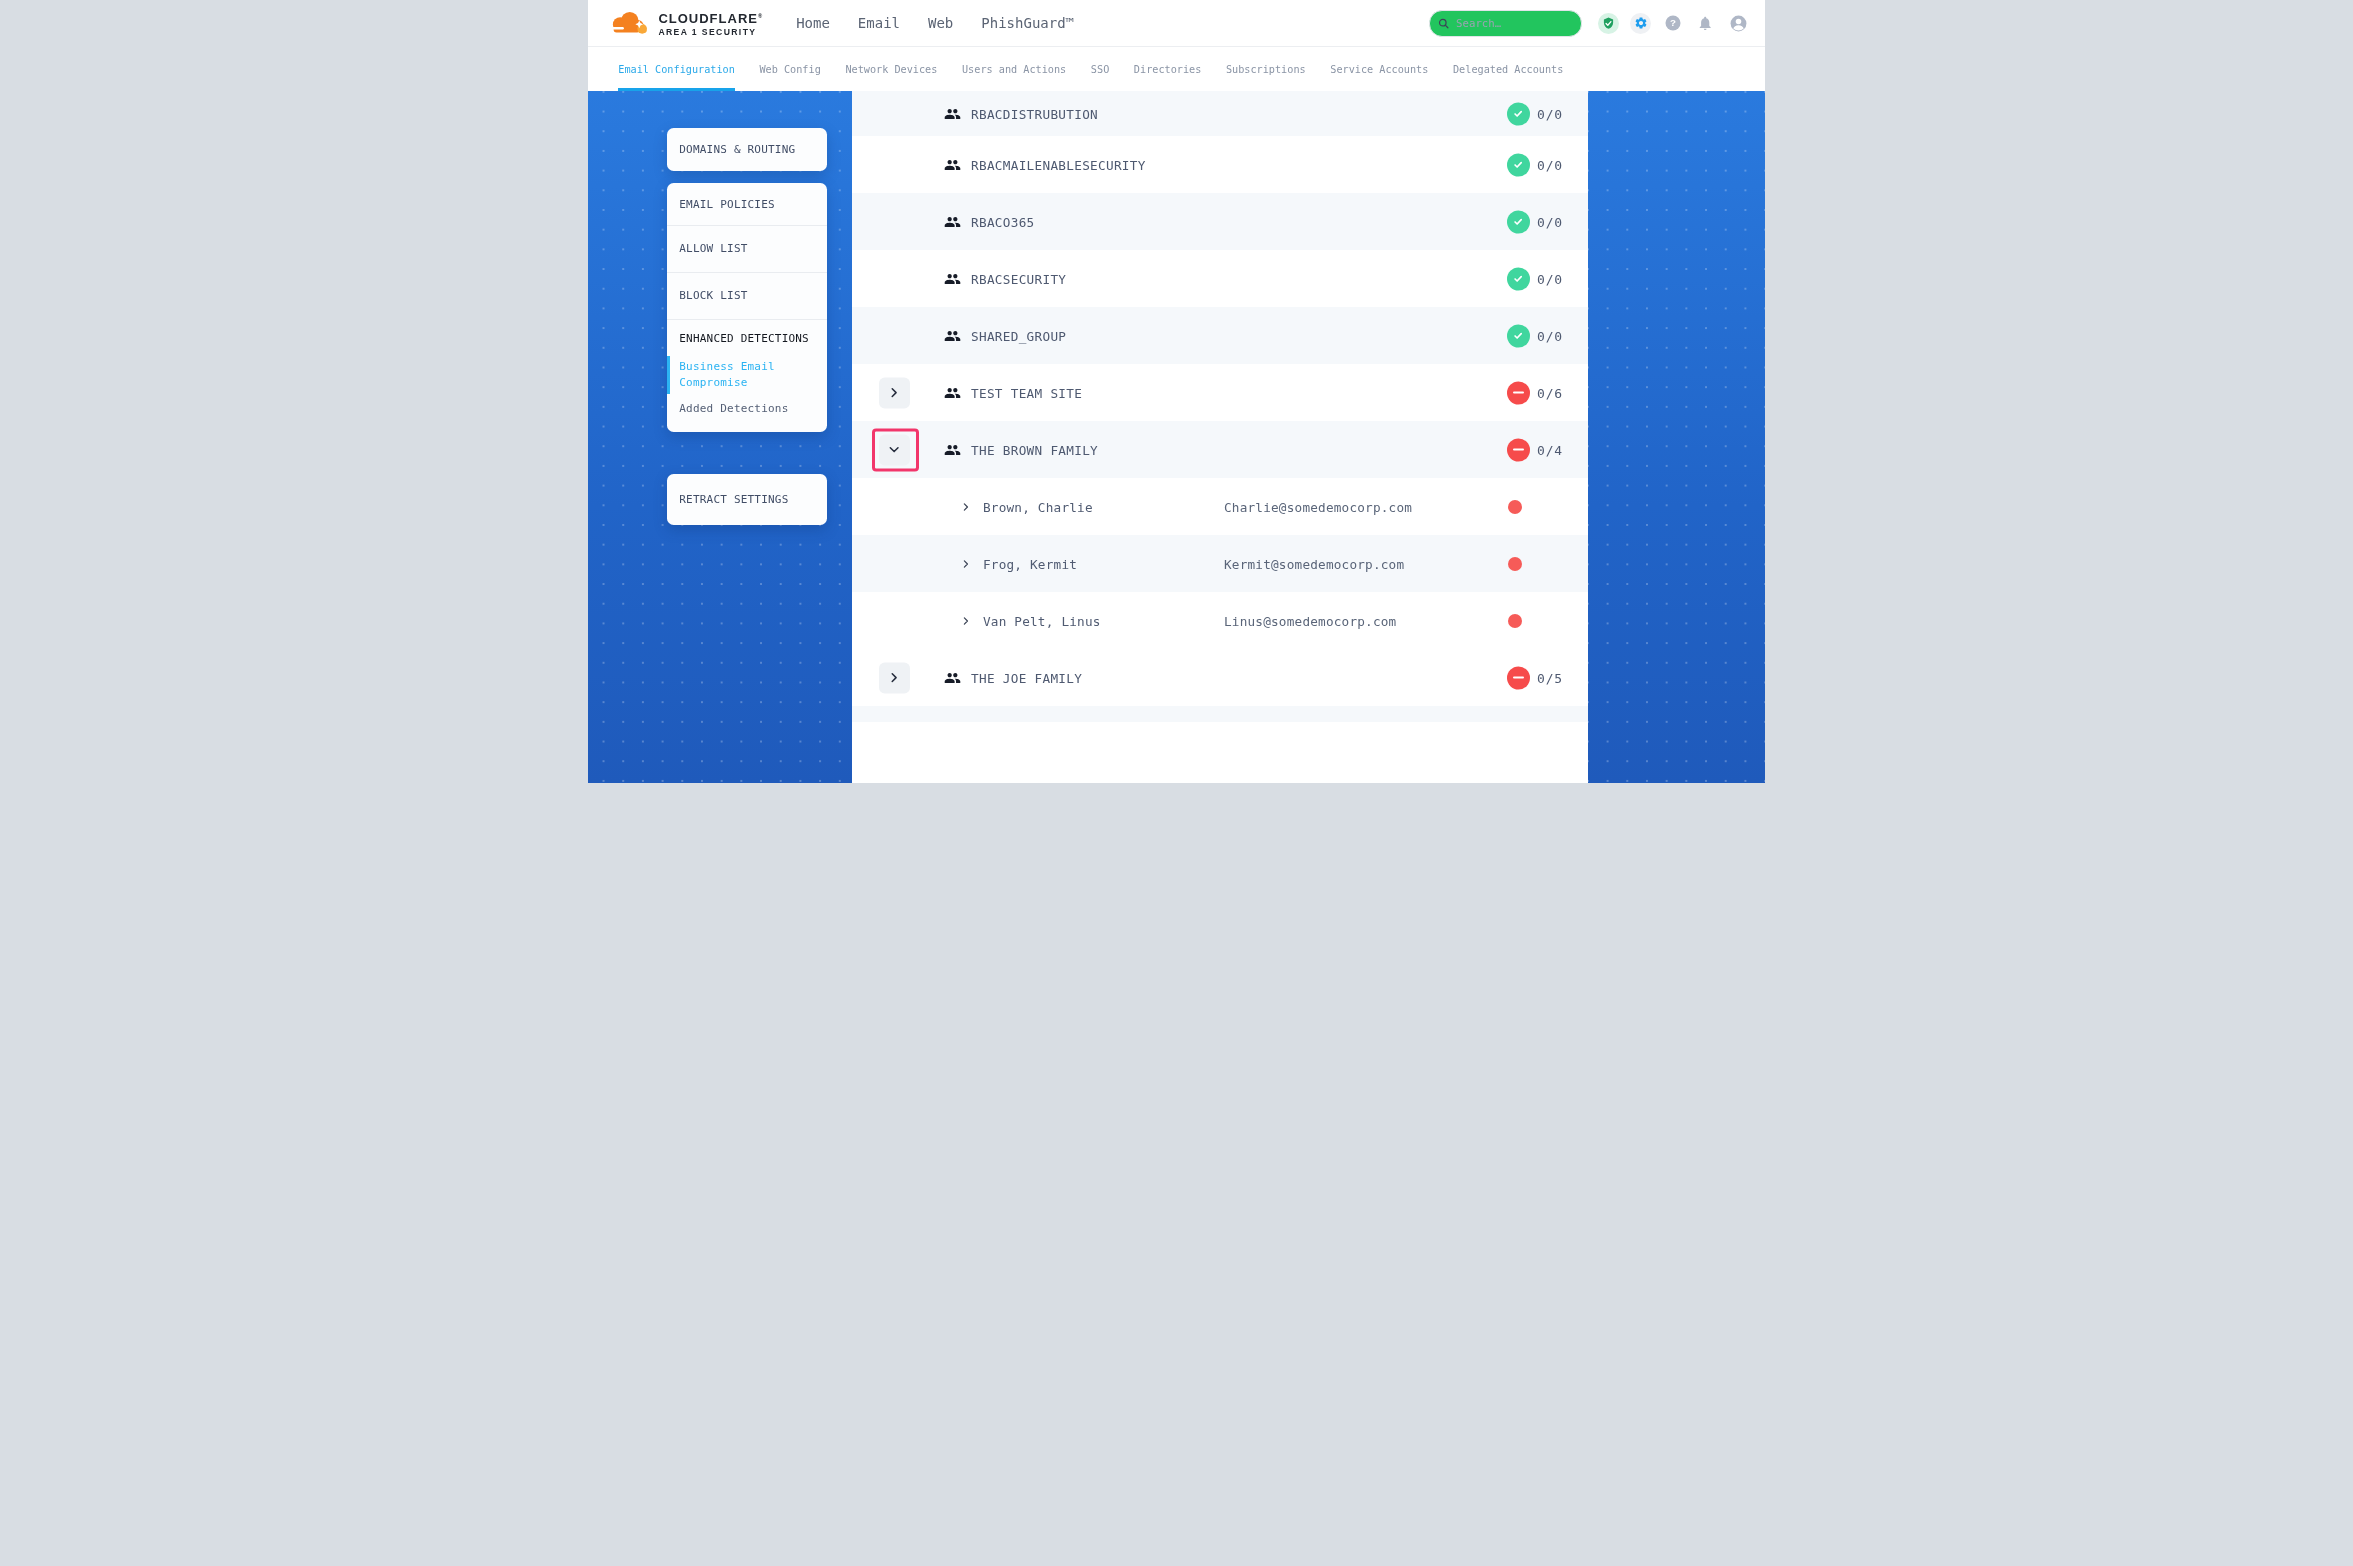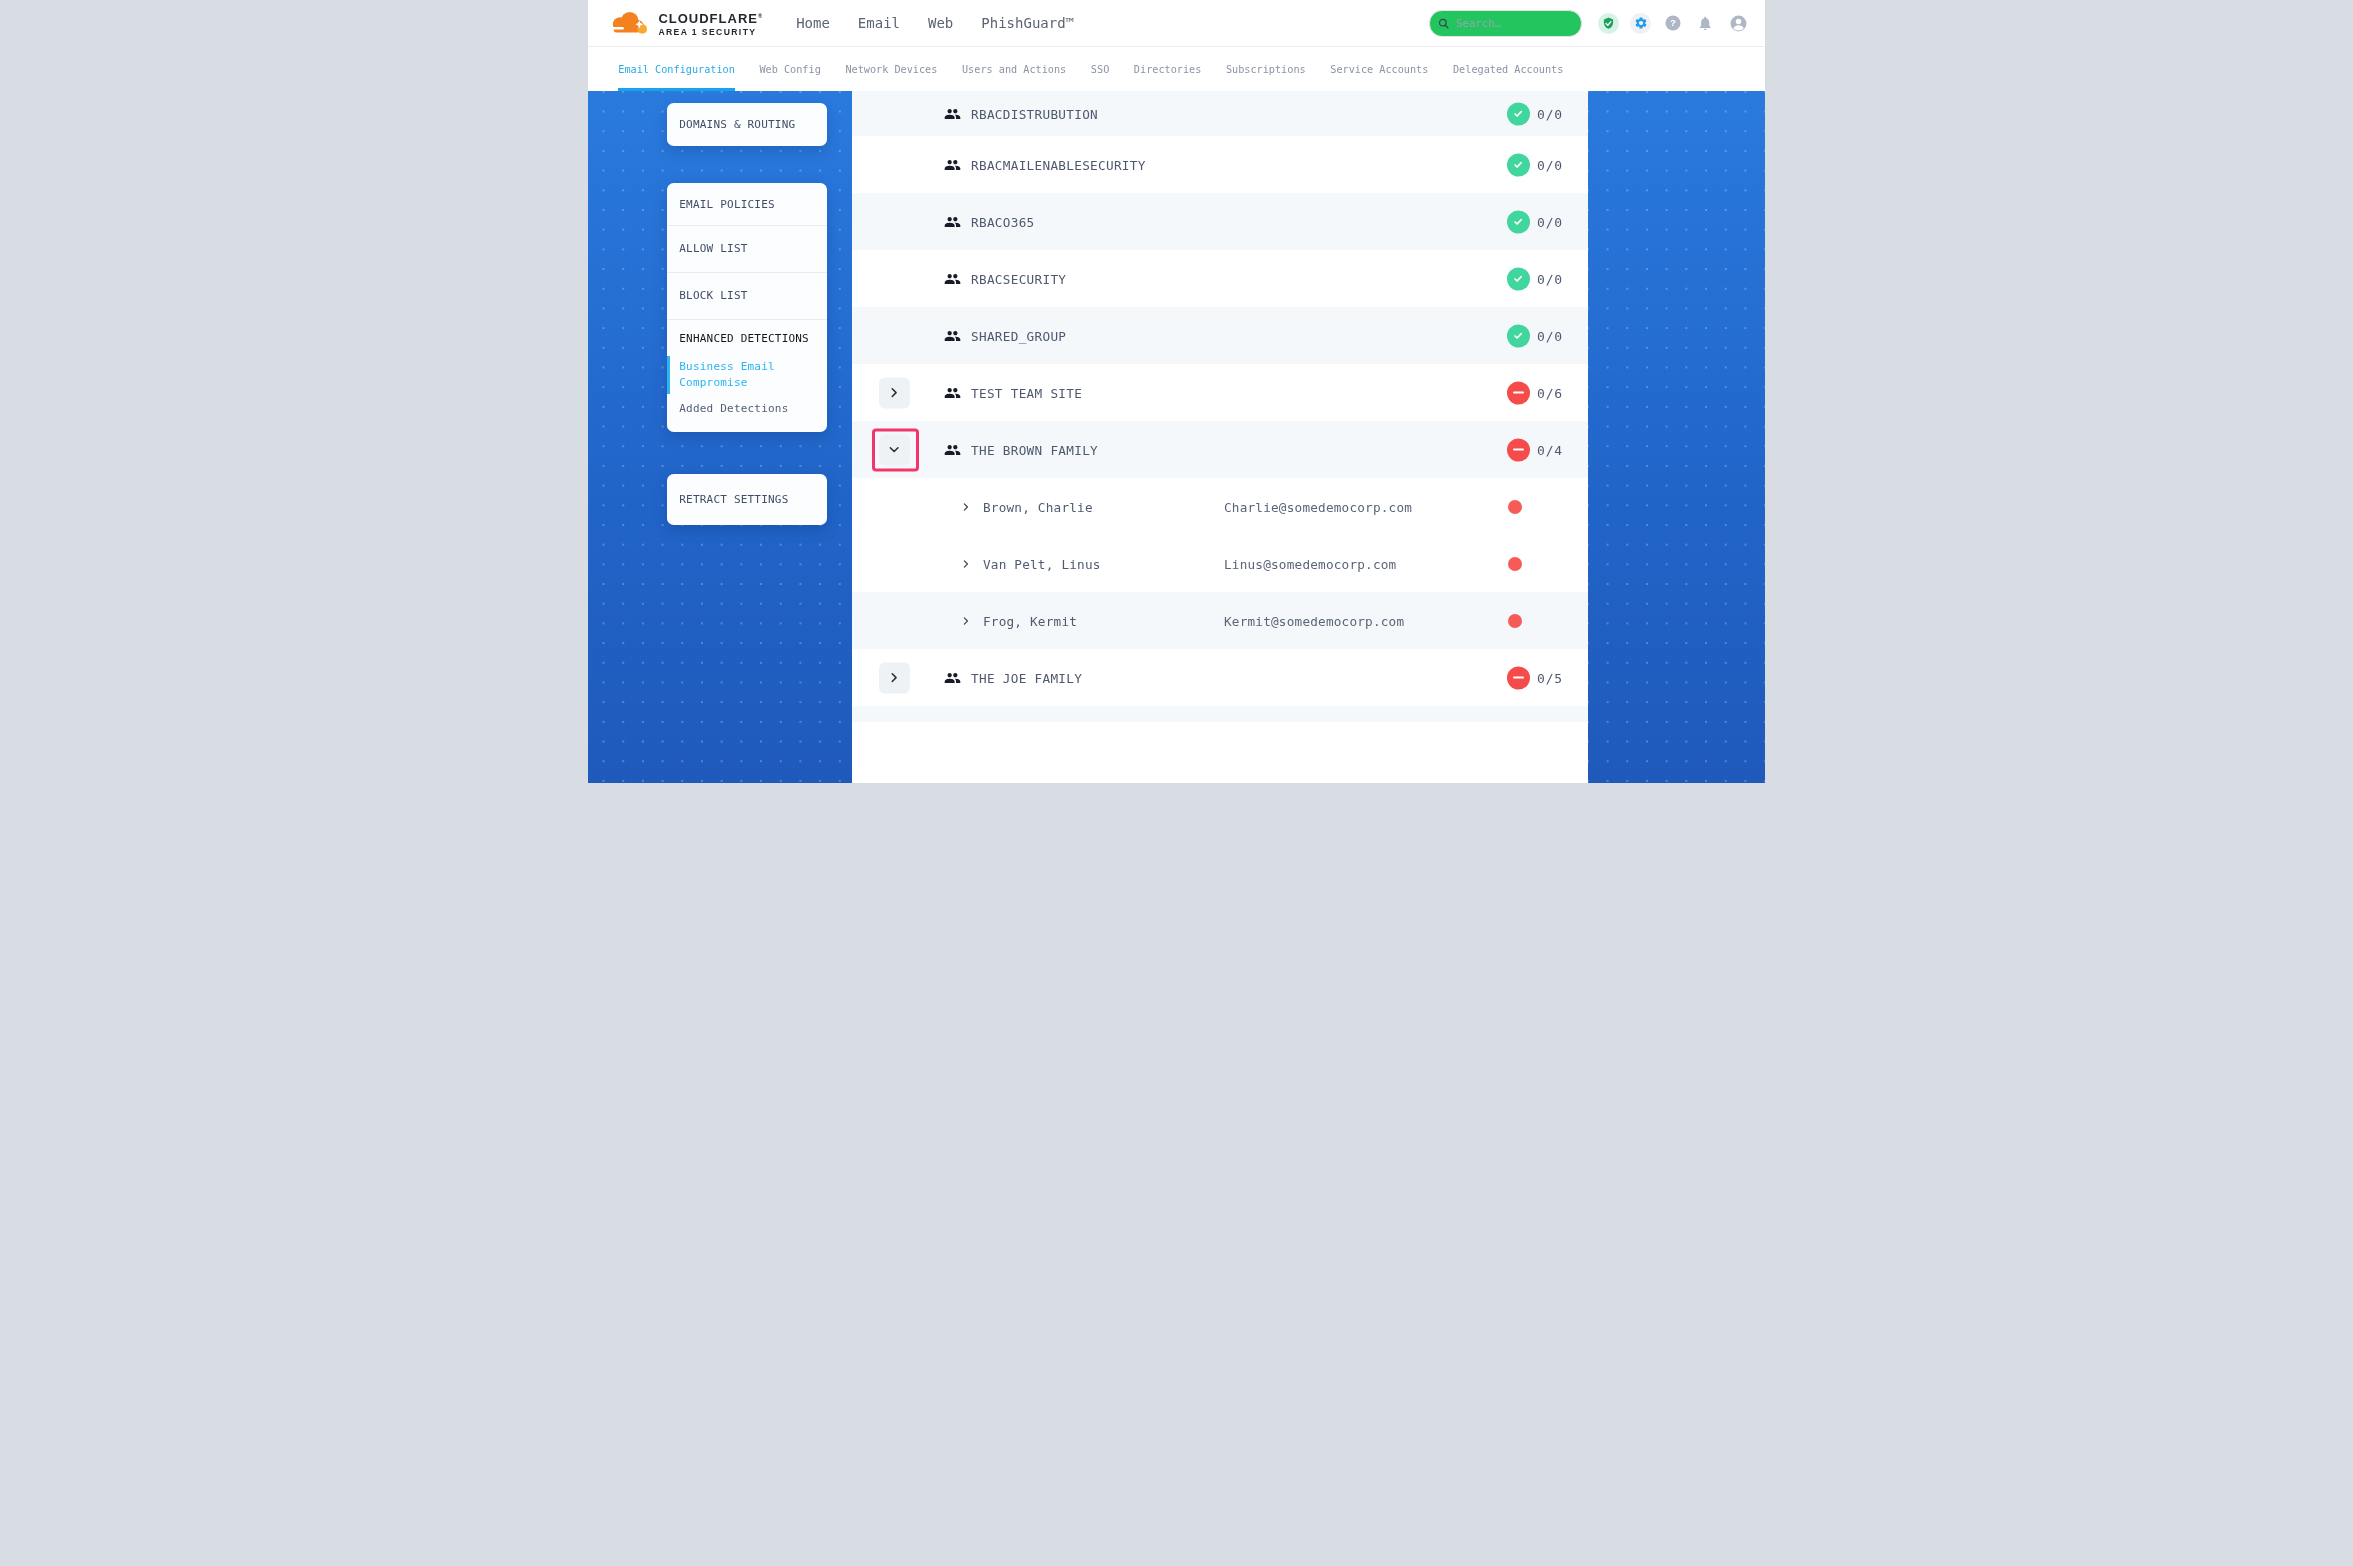--- a/index.html
+++ b/index.html
@@ -62,21 +62,21 @@
       linear-gradient(180deg,#2A7ADE 0%, #2164C8 60%, #1F5ABB 100%);
     background-size:19.7px 19.7px, 100% 100%;
     background-position:5.7px 10.7px, 0 0;
   }
   
   .card{
     position:absolute; left:79px; width:160px; background:#FCFDFE;
     border-radius:6.6px; box-shadow:0 4.9px 13px rgba(13,48,108,0.25);
     color:#414D66; font-size:11px; letter-spacing:0.2px;
   }
-  .card-domains{ top:12px; height:43px; display:flex; align-items:center; padding-left:12.3px; }
+  .card-domains{ top:37px; height:43px; display:flex; align-items:center; padding-left:12.3px; }
   .card-policies{ top:92px; }
   .card-retract{ top:383px; height:51px; display:flex; align-items:center; padding-left:12.3px; }
   .side-item{ height:42px; display:flex; align-items:center; padding:0 9.8px 0 12.3px; cursor:pointer; }
   .side-item.tall{ height:46px; }
   .sdivider{ height:0.8px; background:#E9ECF0; }
   .side-section{ padding:11.5px 9.8px 16.4px 12.3px; }
   .section-title{ color:#13171F; line-height:16.4px; margin-bottom:11.5px; }
   .side-link-active{
     position:relative; color:#2BB3F2; line-height:16.4px; width:107px; cursor:pointer;
   }
@@ -378,52 +378,52 @@
         <span class="cell mname">Brown, Charlie</span>
         <span class="cell memail">Charlie@somedemocorp.com</span>
         <span class="cell rdot"></span>
         <span class="cell menu">
             <i></i>
             <i></i>
             <i></i>
           </span>
       </div>
 
-      <div class="row">
-        <span class="cell mchev">
-            <svg width="9.8" height="9.8" viewBox="0 0 16 16">
-              <polyline points="5.5,3 10.5,8 5.5,13" fill="none" stroke="#3A4254" stroke-width="2" stroke-linecap="round" stroke-linejoin="round"></polyline>
-            </svg>
-          </span>
-        <span class="cell mname">Van Pelt, Linus</span>
-        <span class="cell memail">Linus@somedemocorp.com</span>
-        <span class="cell rdot"></span>
-        <span class="cell menu">
-            <i></i>
-            <i></i>
-            <i></i>
-          </span>
-      </div>
-
       <div class="row light">
         <span class="cell mchev">
             <svg width="9.8" height="9.8" viewBox="0 0 16 16">
               <polyline points="5.5,3 10.5,8 5.5,13" fill="none" stroke="#3A4254" stroke-width="2" stroke-linecap="round" stroke-linejoin="round"></polyline>
             </svg>
           </span>
         <span class="cell mname">Frog, Kermit</span>
         <span class="cell memail">Kermit@somedemocorp.com</span>
         <span class="cell rdot"></span>
         <span class="cell menu">
             <i></i>
             <i></i>
             <i></i>
           </span>
       </div>
 
+      <div class="row">
+        <span class="cell mchev">
+            <svg width="9.8" height="9.8" viewBox="0 0 16 16">
+              <polyline points="5.5,3 10.5,8 5.5,13" fill="none" stroke="#3A4254" stroke-width="2" stroke-linecap="round" stroke-linejoin="round"></polyline>
+            </svg>
+          </span>
+        <span class="cell mname">Van Pelt, Linus</span>
+        <span class="cell memail">Linus@somedemocorp.com</span>
+        <span class="cell rdot"></span>
+        <span class="cell menu">
+            <i></i>
+            <i></i>
+            <i></i>
+          </span>
+      </div>
+
 
       <div class="row">
         <span class="cell expand">
           <svg width="12.3" height="12.3" viewBox="0 0 16 16">
               <polyline points="5.5,3 10.5,8 5.5,13" fill="none" stroke="#272E3E" stroke-width="2" stroke-linecap="round" stroke-linejoin="round"></polyline>
             </svg>
         </span>
         <svg class="cell gicon" width="17" height="17" viewBox="0 0 24 24">
             <path fill="#171C28" d="M16 11c1.66 0 2.99-1.34 2.99-3S17.66 5 16 5c-1.66 0-3 1.34-3 3s1.34 3 3 3zm-8 0c1.66 0 2.99-1.34 2.99-3S9.66 5 8 5C6.34 5 5 6.34 5 8s1.34 3 3 3zm0 2c-2.33 0-7 1.17-7 3.5V19h14v-2.5c0-2.33-4.67-3.5-7-3.5zm8 0c-.29 0-.62.02-.97.05 1.16.84 1.97 1.97 1.97 3.45V19h6v-2.5c0-2.33-4.67-3.5-7-3.5z"></path>
           </svg>

